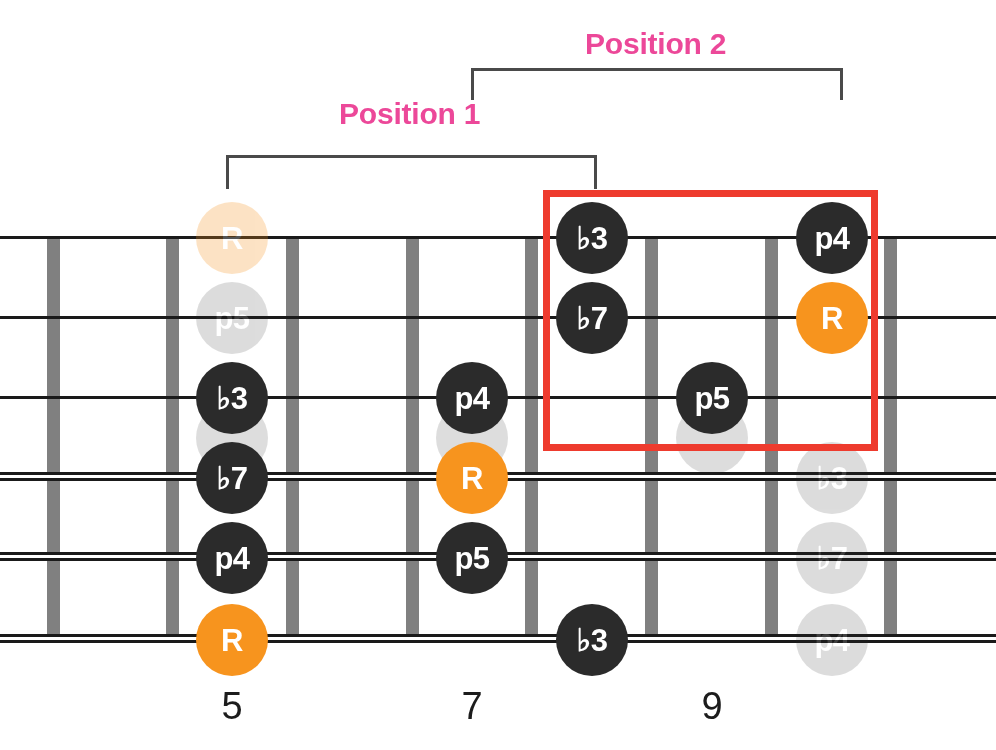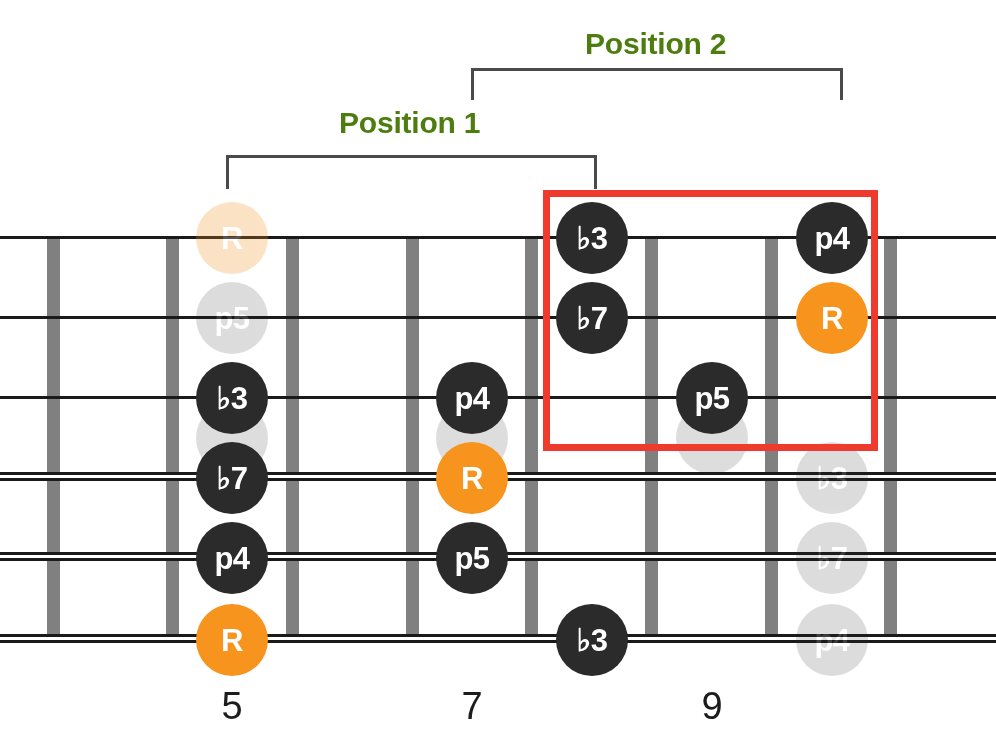--- a/index.html
+++ b/index.html
@@ -26,21 +26,21 @@
     box-sizing: border-box;
     border-top: 3px solid #4a4a4a;
     border-left: 3px solid #4a4a4a;
     border-right: 3px solid #4a4a4a;
     border-bottom: none;
   }
   .bracket-label {
     position: absolute;
     font-size: 30px;
     font-weight: bold;
-    color: #4d7c0f;
+    color: #ec4899;
     white-space: nowrap;
     letter-spacing: -0.2px;
   }
 
   
   #board {
     position: absolute;
     left: 0;
     top: 0;
     width: 996px;
@@ -105,21 +105,21 @@
     font-family: "Liberation Sans", sans-serif;
   }
 </style>
 </head>
 <body>
 
 <div id="stage">
 
   <div id="brackets-layer">
       <div class="bracket" style="left: 226px; top: 155px; width: 371px; height: 34px;"></div>
-      <div class="bracket-label" style="left: 339px; top: 106px;">Position 1</div>
+      <div class="bracket-label" style="left: 339px; top: 97px;">Position 1</div>
       <div class="bracket" style="left: 471px; top: 68px; width: 372px; height: 32px;"></div>
       <div class="bracket-label" style="left: 585px; top: 27px;">Position 2</div>
     </div>
 
   <div id="board">
     <div id="fretwires-layer">
         <div class="fretwire" style="left: 47px; top: 238px; height: 405px;"></div>
         <div class="fretwire" style="left: 166px; top: 238px; height: 405px;"></div>
         <div class="fretwire" style="left: 286px; top: 238px; height: 405px;"></div>
         <div class="fretwire" style="left: 406px; top: 238px; height: 405px;"></div>

